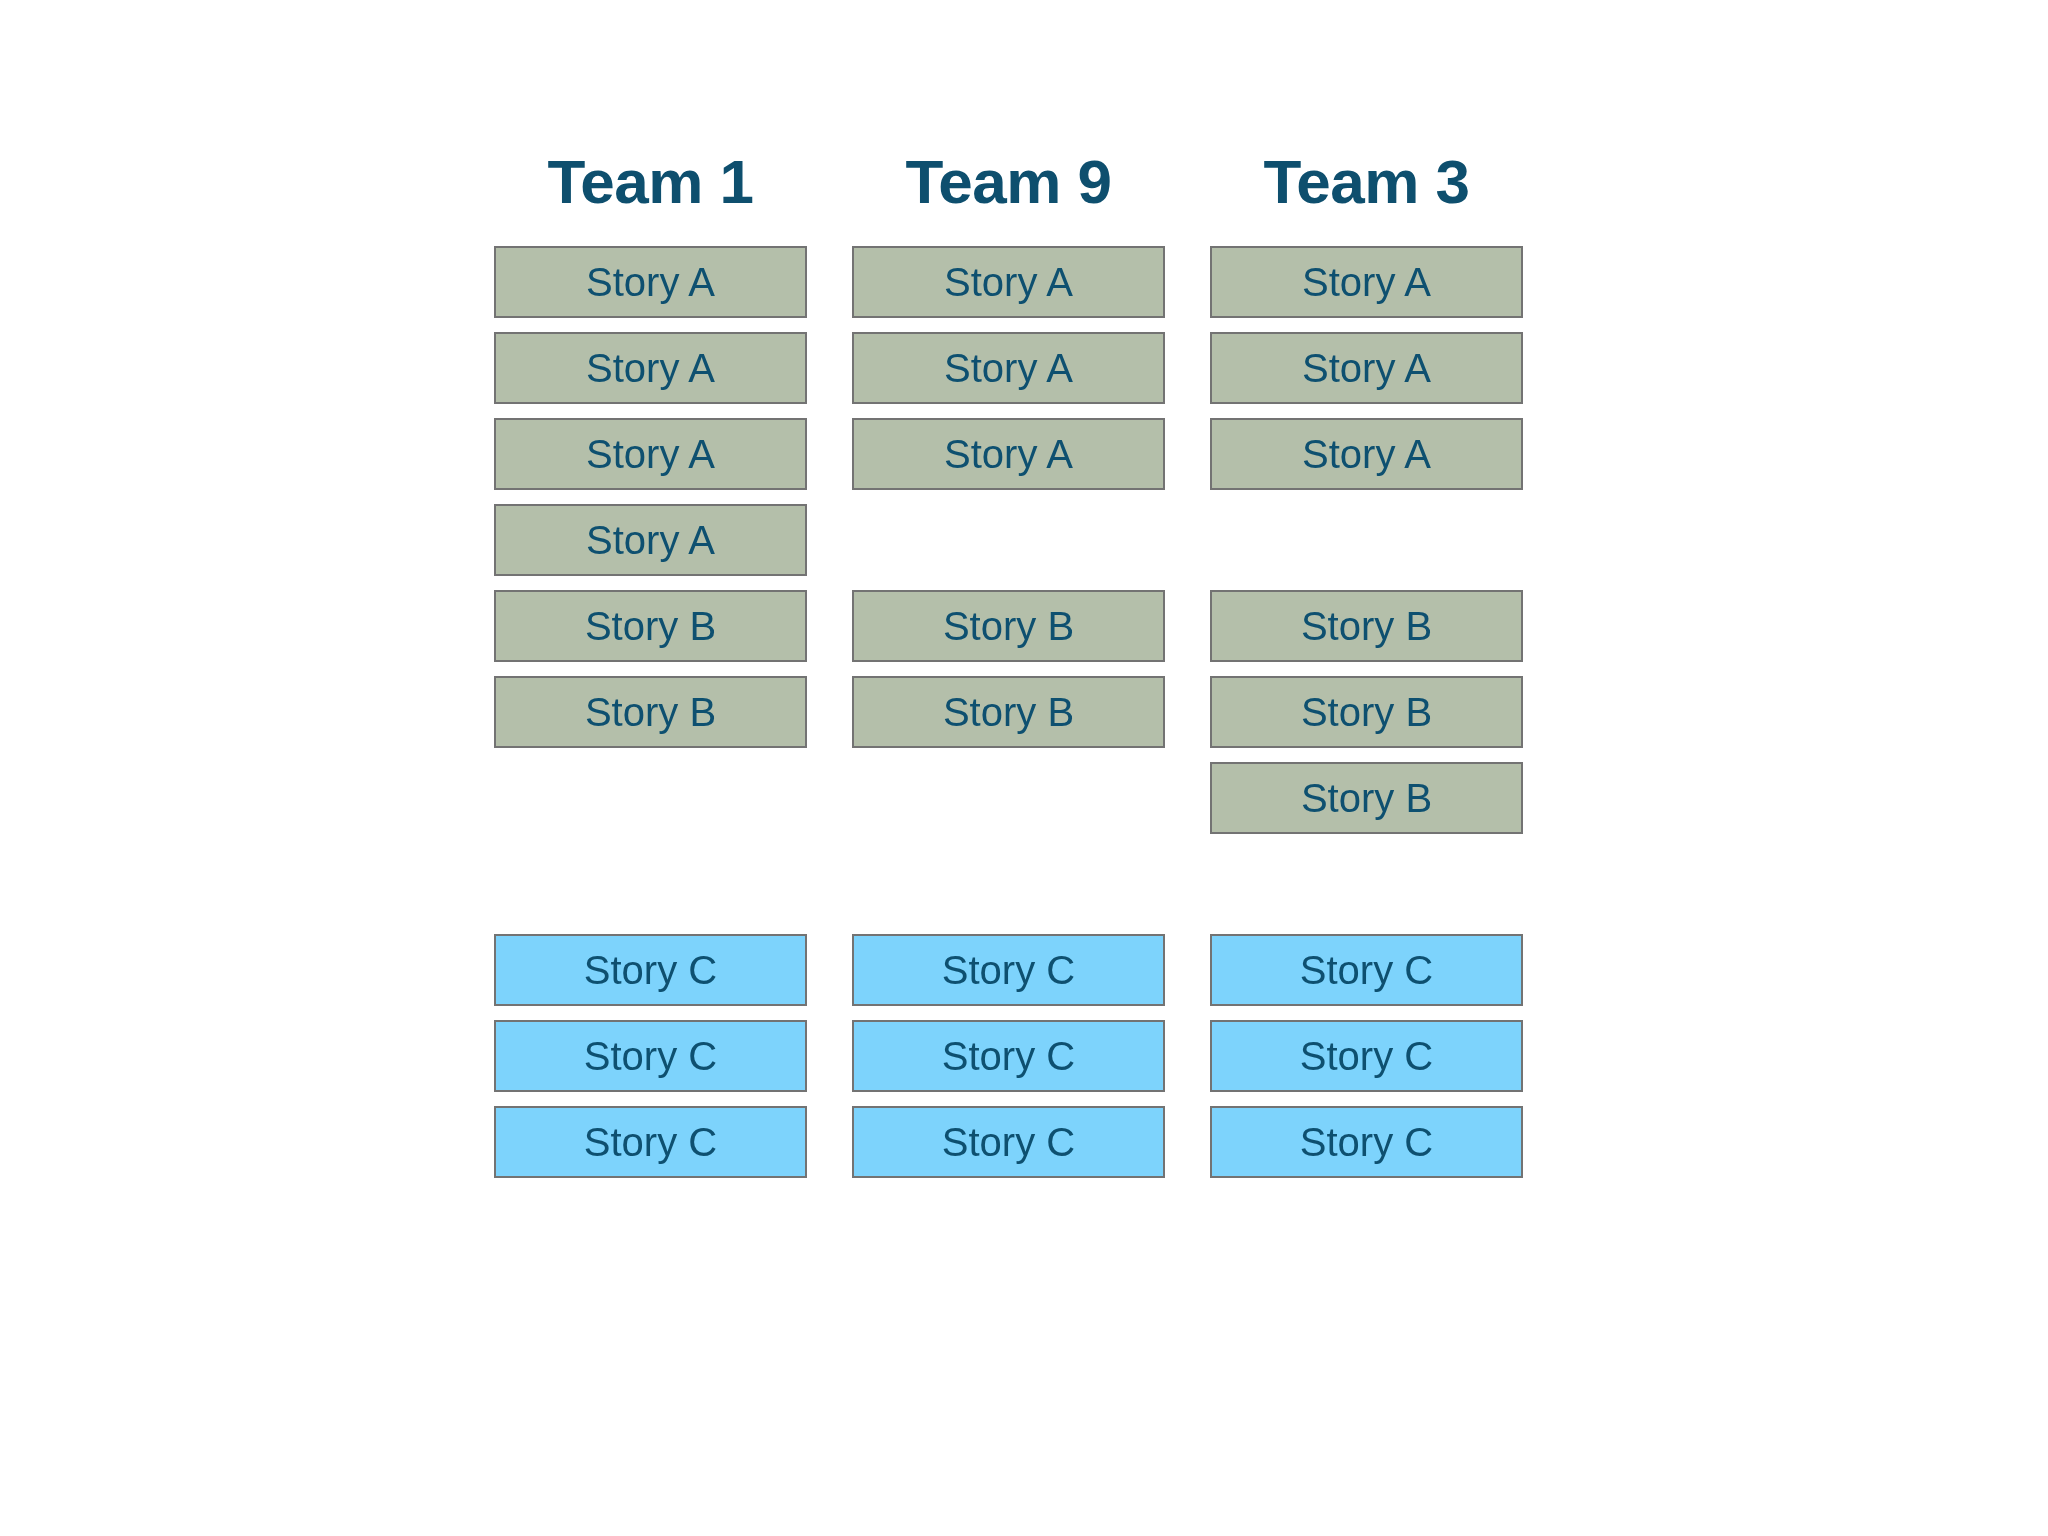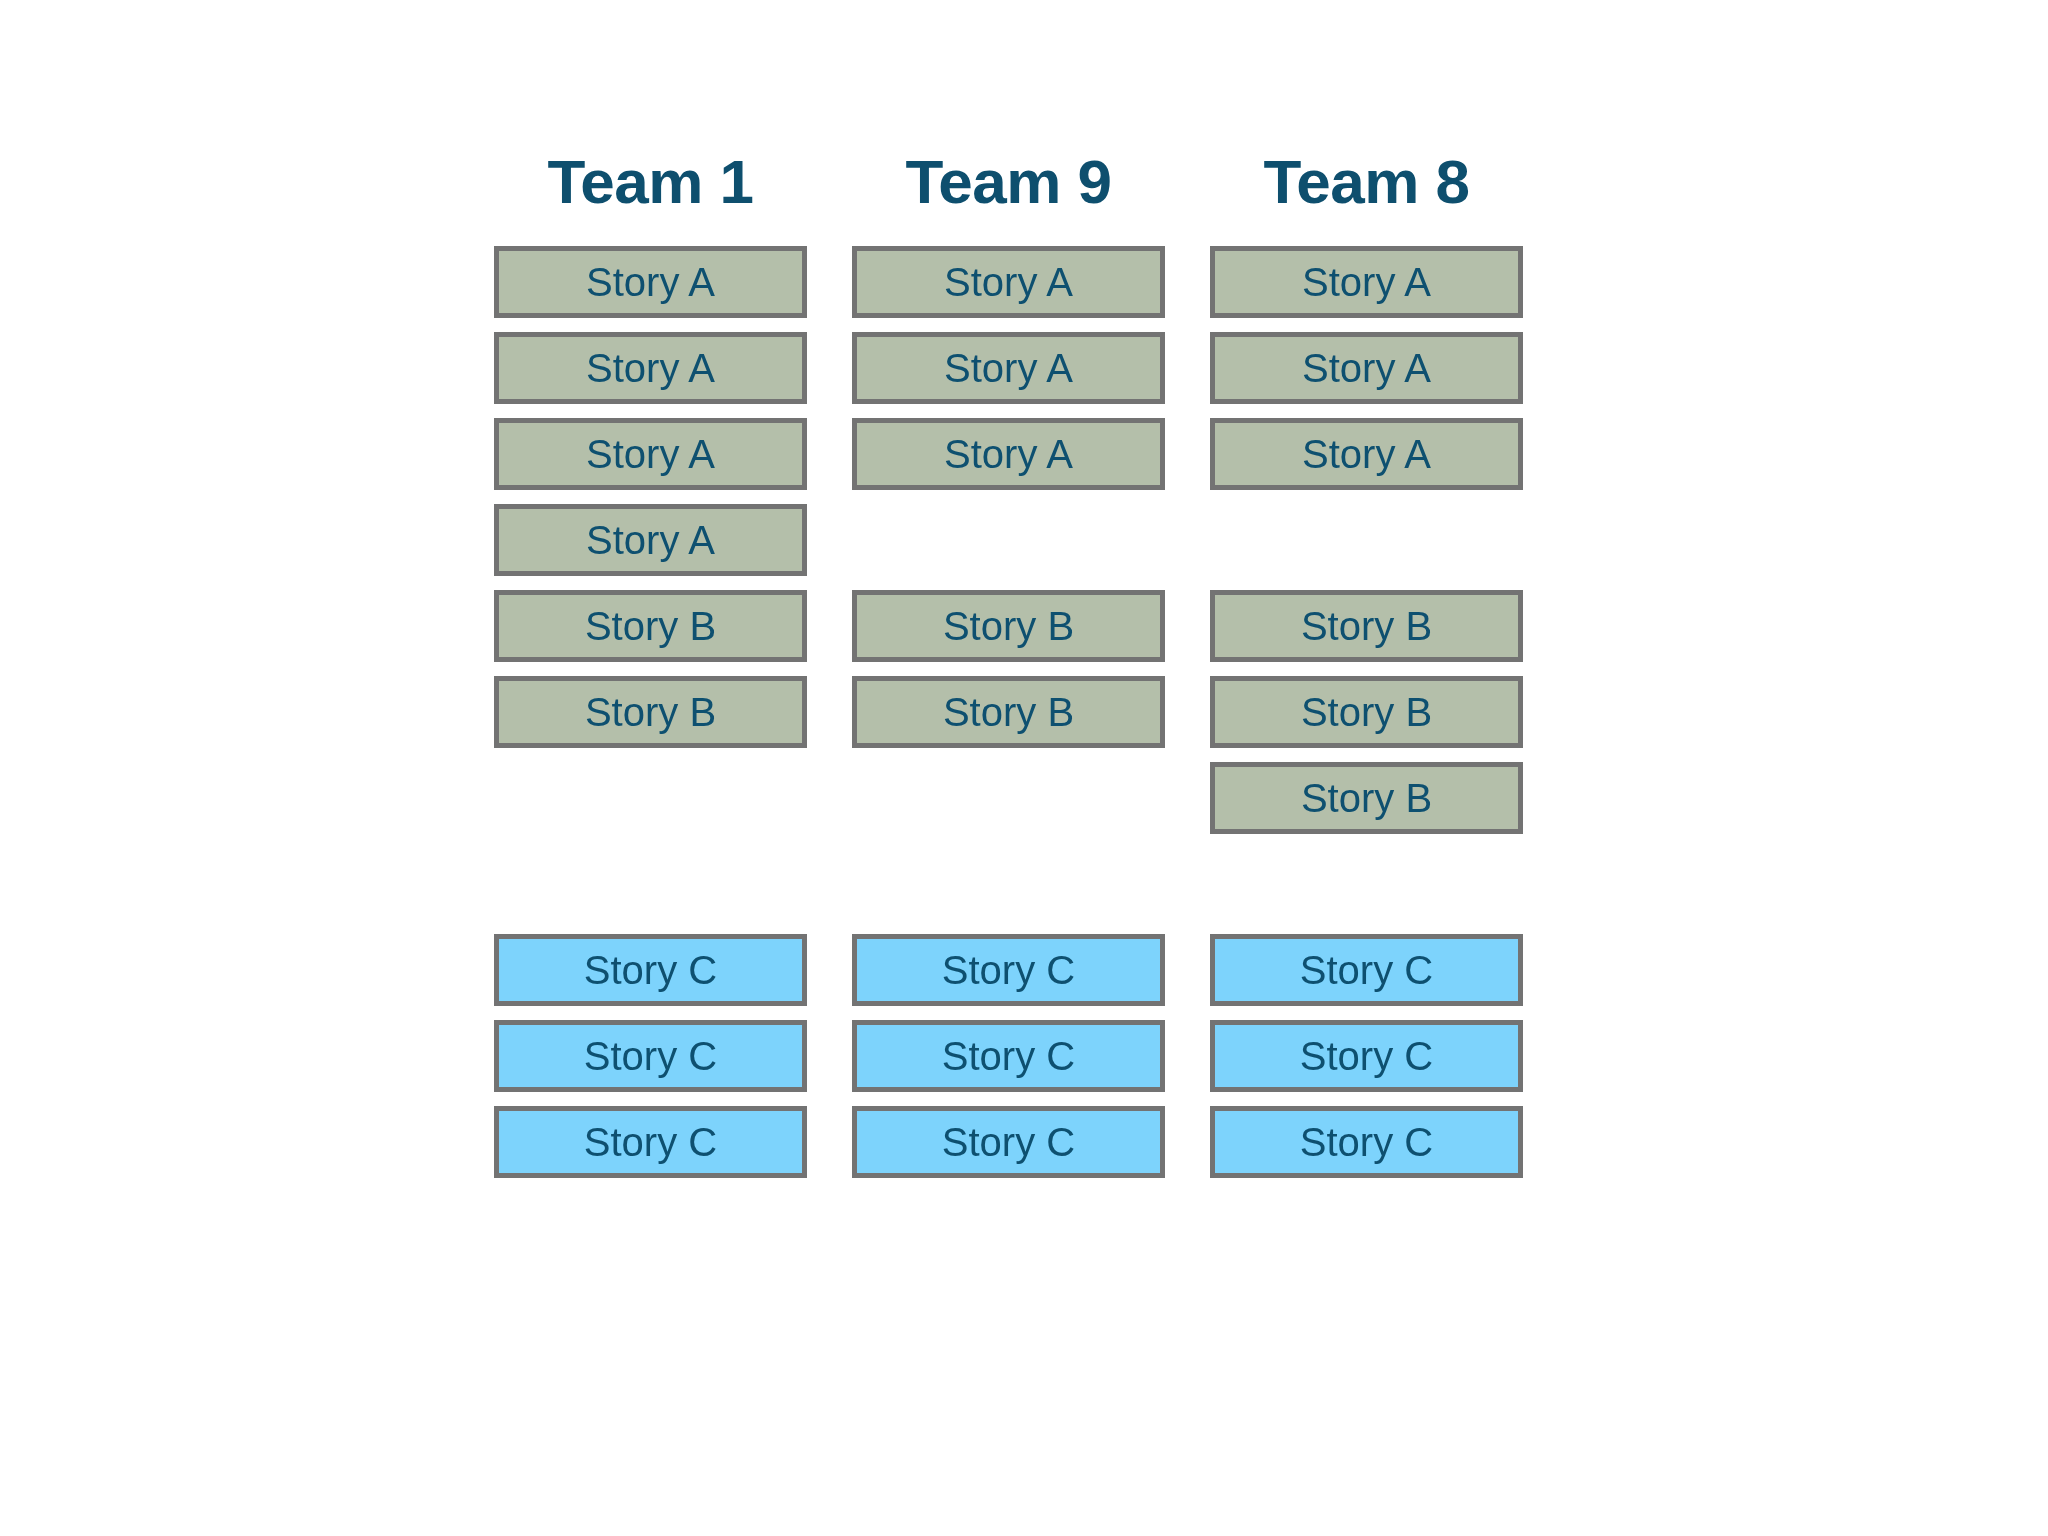--- a/index.html
+++ b/index.html
@@ -59,21 +59,21 @@
     grid-template-rows: repeat(11, 72px);
     row-gap: 14px;
   }
 
   
   .card {
     display: flex;
     align-items: center;
     justify-content: center;
     box-sizing: border-box;
-    border: 5px solid #737373;
+    border: 2px solid #737373;
     color: #0e5070;
     font-size: 40px;
     line-height: 1;
     white-space: nowrap;
     user-select: none;
   }
 
   .card.green {
     background: #b4bfaa;
   }
@@ -89,21 +89,21 @@
 </style>
 </head>
 <body>
 
 <div id="board">
   <div class="grid">
 
     <div class="headers">
       <div class="team-header">Team 1</div>
       <div class="team-header">Team 9</div>
-      <div class="team-header">Team 8</div>
+      <div class="team-header">Team 3</div>
     </div>
 
     <div class="columns">
       <div class="column">
           <div class="card green">Story A</div>
           <div class="card green">Story A</div>
           <div class="card green">Story A</div>
           <div class="card green">Story A</div>
           <div class="card green">Story B</div>
           <div class="card green">Story B</div>

